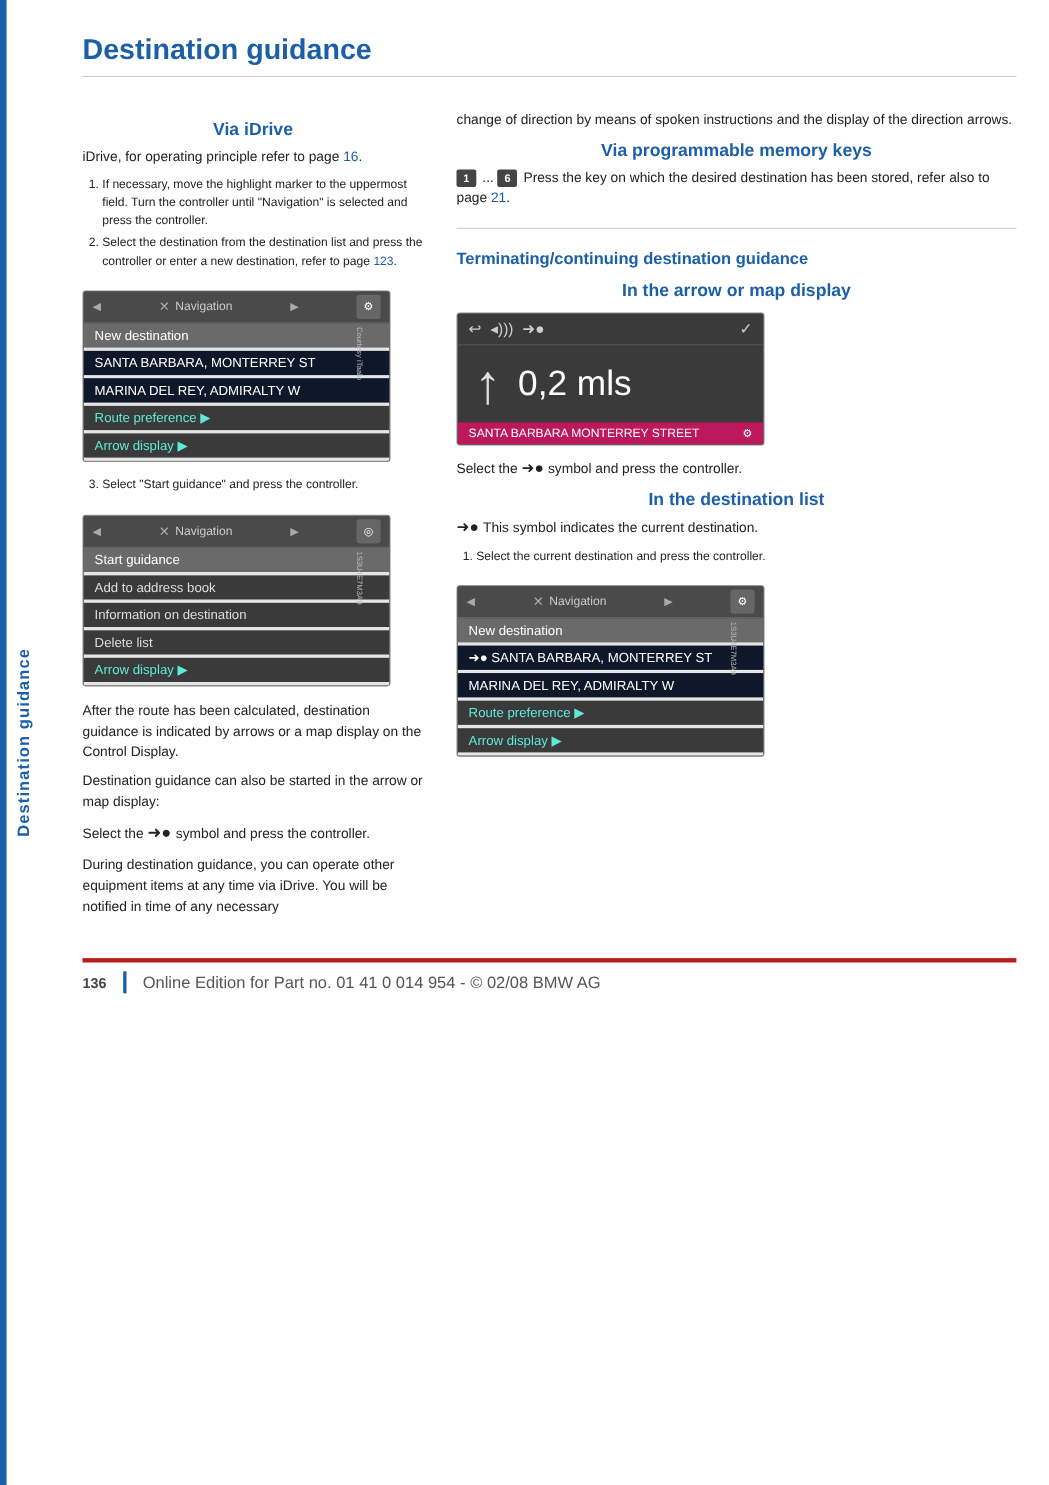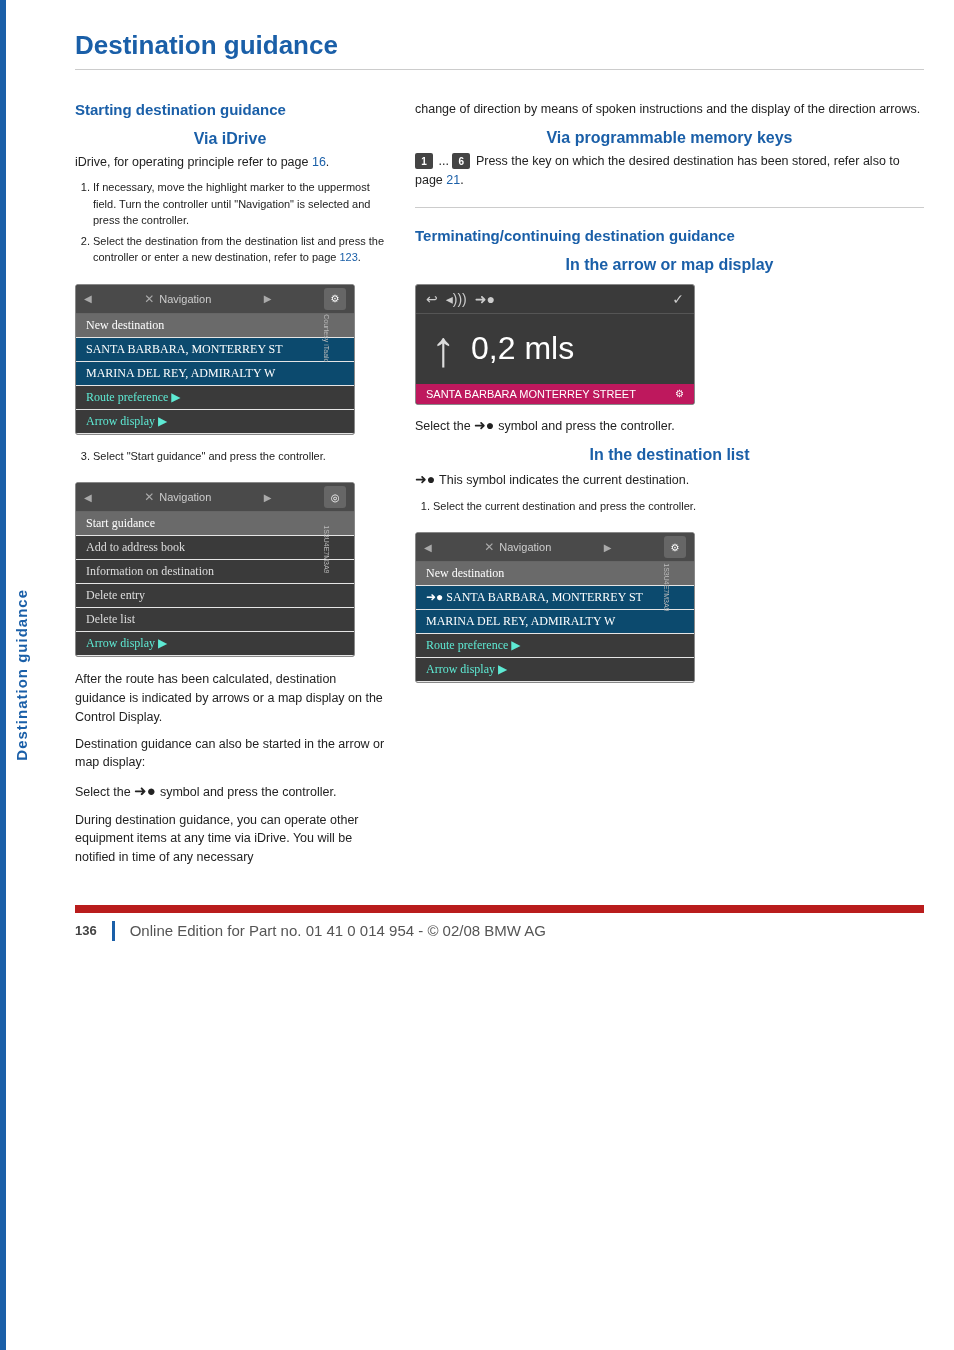--- a/index.html
+++ b/index.html
@@ -142,29 +142,28 @@
       color: #ccc;
     }
     .nav-arrows {
       color: #aaa;
       font-size: 10px;
     }
     .nav-item {
       padding: 4px 10px;
       font-size: 12px;
       color: #ddd;
-      border-bottom: 1px solid #e5e5e5;
-      font-family: Liberation Serif, serif;
+      border-bottom: 3px solid #e5e5e5;
     }
     .nav-item.highlighted {
       background: #6a6a6a;
       color: #fff;
     }
     .nav-item.dark-highlighted {
-      background: #0c4a6e;
+      background: #0f172a;
       color: #fff;
     }
     .nav-item.dimmed {
       color: #5eead4;
     }
     .nav-icon-btn {
       width: 22px;
       height: 22px;
       background: #666;
       border-radius: 3px;
@@ -240,21 +239,21 @@
     .section-divider {
       border: none;
       border-top: 1px solid #ccc;
       margin: 18px 0;
     }
 
     
     .footer {
       margin-top: 30px;
       padding-top: 8px;
-      border-top: 8px solid #b91c1c;
+      border-top: 4px solid #b91c1c;
       display: flex;
       align-items: center;
       gap: 15px;
     }
     .footer-page {
       font-size: 13px;
       color: #444;
       font-weight: bold;
     }
     .footer-text {
@@ -291,21 +290,20 @@
 </div>
 
 <div class="main-content">
 
   <h1 class="page-title">Destination guidance</h1>
 
   <div class="two-col">
 
     <div class="col-left">
 
-      <h2 class="section-heading">Starting destination guidance</h2>
 
       <h3 class="subsection-heading">Via iDrive</h3>
 
       <p>
         <span>iDrive, for operating principle refer to page</span>
         <span class="page-ref">16</span>.
       </p>
 
       <ol>
         <li>If necessary, move the highlight marker to the uppermost field. Turn the controller until "Navigation" is selected and press the controller.</li>
@@ -348,21 +346,20 @@
             <span class="nav-title">
               <span style="color:#aaa;font-size:12px;">✕</span>
               <span>Navigation</span>
             </span>
             <span class="nav-arrows">▶</span>
             <span class="nav-icon-btn">◎</span>
           </div>
           <div class="nav-item highlighted">Start guidance</div>
           <div class="nav-item">Add to address book</div>
           <div class="nav-item">Information on destination</div>
-          <div class="nav-item">Delete entry</div>
           <div class="nav-item">Delete list</div>
           <div class="nav-item dimmed">Arrow display ▶</div>
         </div>
         <span class="watermark-text" style="right:5px;top:50%;">1S3U4E7M3A9</span>
       </div>
 
       <p>After the route has been calculated, destination guidance is indicated by arrows or a map display on the Control Display.</p>
 
       <p>
         <span>Destination guidance can also be started in the arrow or map display:</span>

